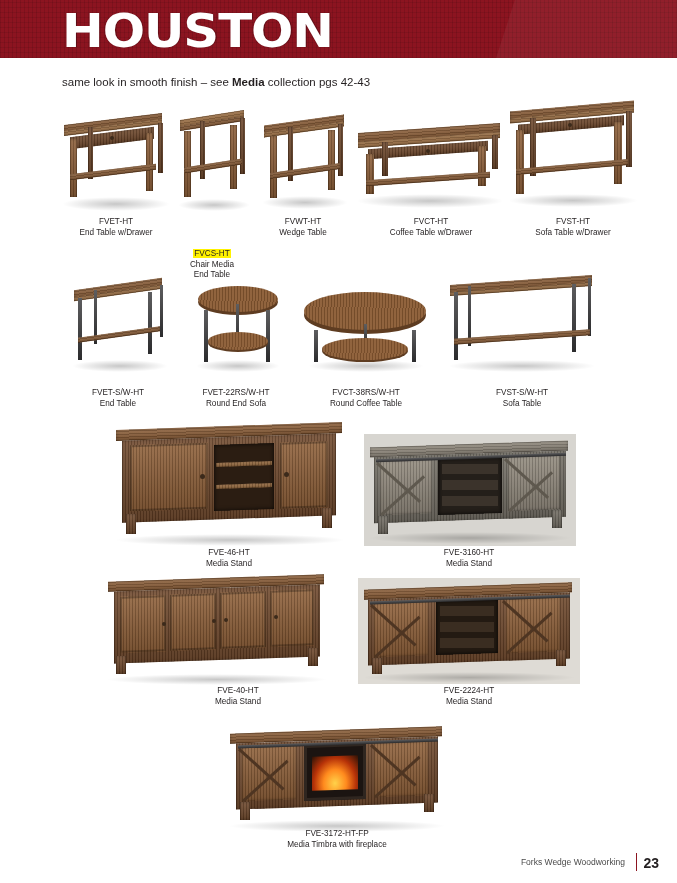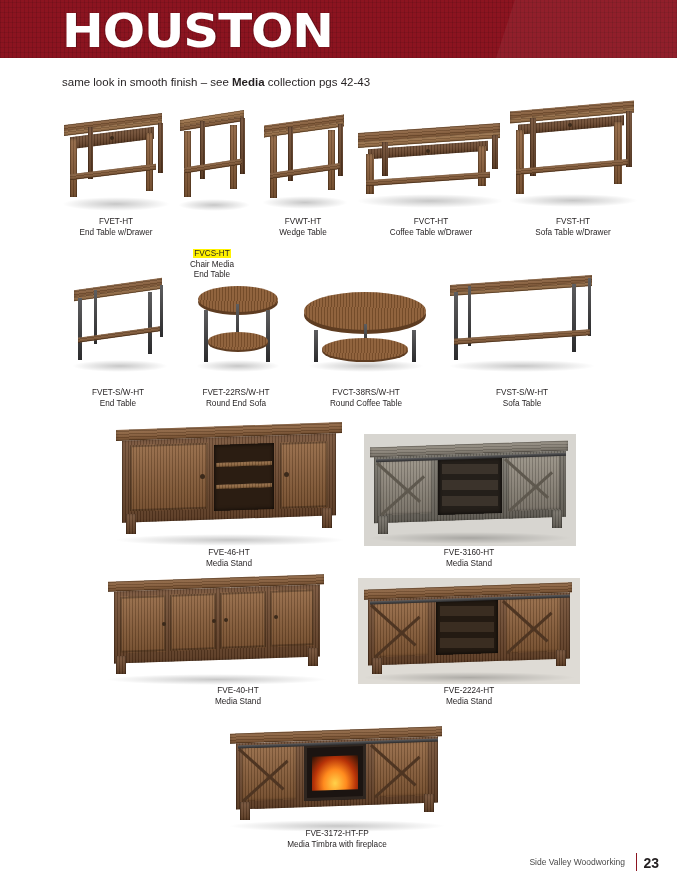--- a/index.html
+++ b/index.html
@@ -398,15 +398,15 @@
   <div style="position:absolute; left:146px; top:74px; width:60px; height:3px; background:#4e3522; transform:rotate(-42deg); transform-origin:left top;"></div>
   <div class="metal" style="left:10px; top:20px; width:200px; height:3px; transform:skewY(-2deg);"></div>
   <div class="wood dark" style="left:12px; top:80px; width:10px; height:18px;"></div>
   <div class="wood dark" style="left:196px; top:72px; width:10px; height:18px;"></div>
 </div>
 <div class="cap" style="left:262px; top:829px;">
   <div>FVE-3172-HT-FP</div>
   <div>Media Timbra with fireplace</div>
 </div>
 
-<div class="footer-text">Side Valley Woodworking</div>
+<div class="footer-text">Forks Wedge Woodworking</div>
 <div class="footer-rule"></div>
 <div class="page-num">23</div>
 
 </body></html>

